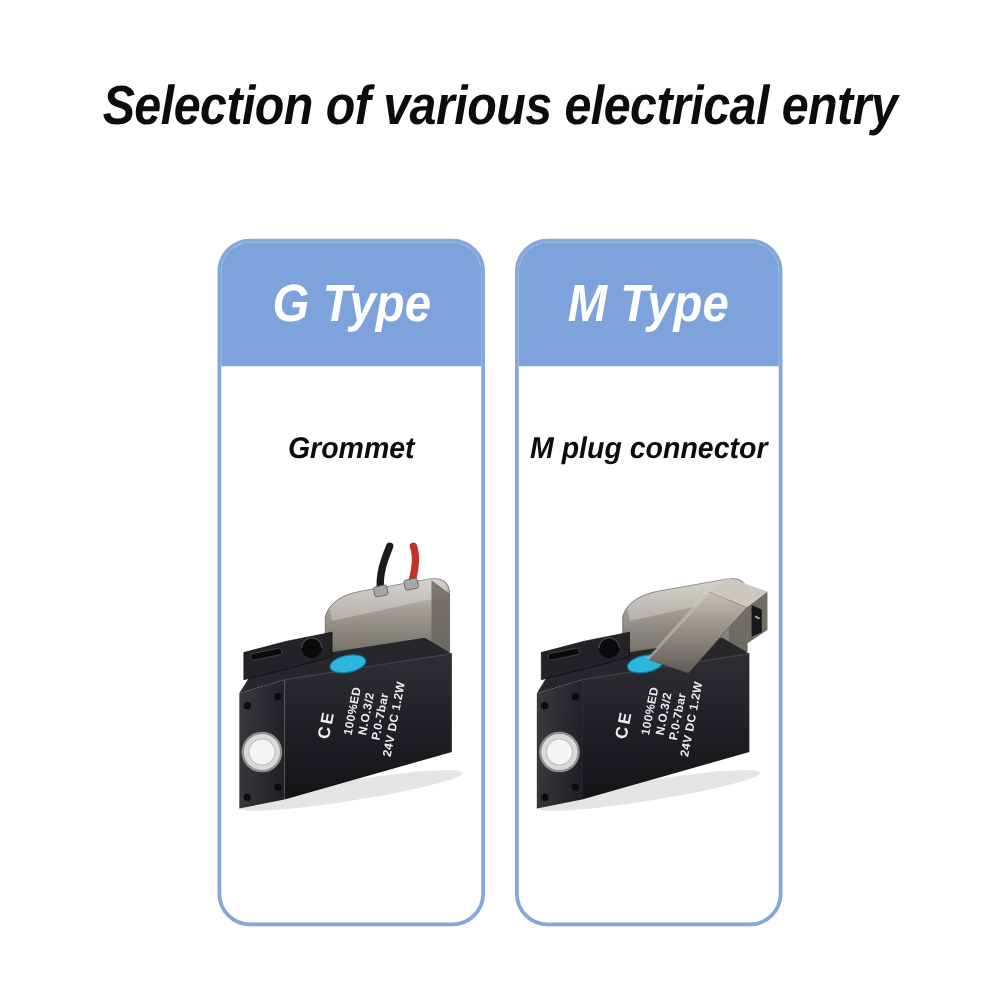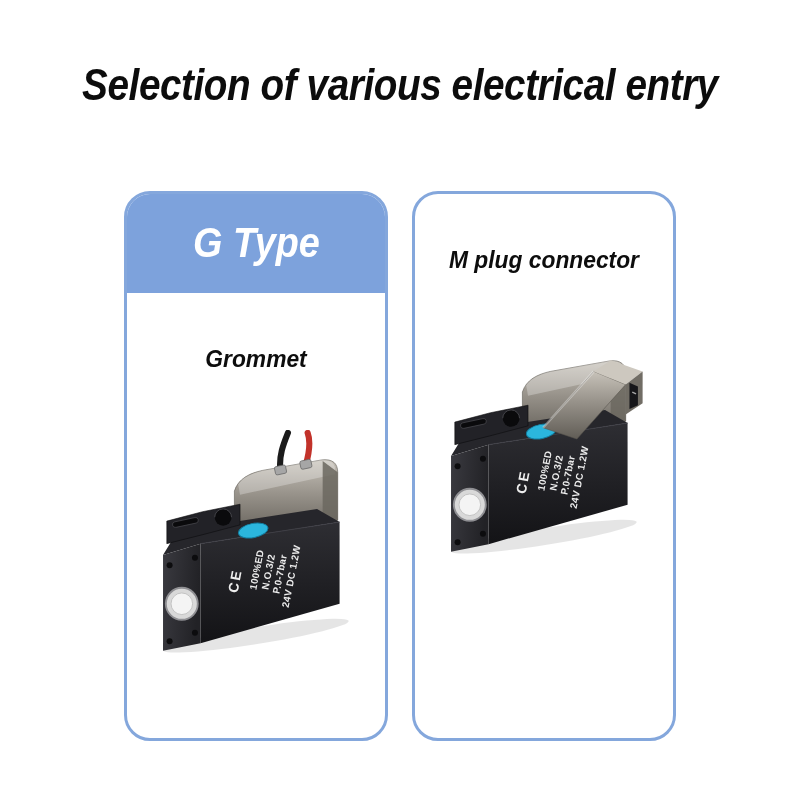--- a/index.html
+++ b/index.html
@@ -10,21 +10,21 @@
   .page-title{
     margin:60px 0 0 0;text-align:center;
     font-size:44px;line-height:1.15;font-weight:bold;font-style:italic;
     color:#0c0c0c;letter-spacing:-0.5px;transform:scaleX(0.88);
     white-space:nowrap;
   }
   .cards{
     display:flex;justify-content:center;gap:24px;margin-top:80px;
   }
   .card{
-    width:264px;height:550px;box-sizing:border-box;
+    width:214px;height:550px;box-sizing:border-box;
     border:3px solid #84a7dc;border-radius:26px;background:#fff;
     overflow:hidden;
   }
   .card-header{
     height:100px;margin:-1px -1px 0 -1px;
     background:#7da2dc;border-radius:23px 23px 0 0;
     display:flex;align-items:center;justify-content:center;
   }
   .card-header span{
     color:#ffffff;font-size:42px;font-weight:bold;font-style:italic;
@@ -131,20 +131,23 @@
             <path d="M141,42 C139,26 145,12 149,2" stroke="#1b1b1b" stroke-width="6.5" fill="none" stroke-linecap="round"></path>
             <path d="M168,36 C172,22 173,10 170,2" stroke="#c2322a" stroke-width="6.5" fill="none" stroke-linecap="round"></path>
             <rect x="135" y="37" width="12" height="9" rx="2" fill="#a6a6a6" stroke="#5e5e5e" stroke-width="0.7" transform="rotate(-12 141 41)"></rect>
             <rect x="162" y="31" width="12" height="9" rx="2" fill="#a6a6a6" stroke="#5e5e5e" stroke-width="0.7" transform="rotate(-12 168 35)"></rect>
           </g>
         </svg>
       </div>
     </section>
 
     <section class="card">
+      <div class="card-header">
+        <span>M Type</span>
+      </div>
       <div class="card-label">M plug connector</div>
       <div class="product-area">
         <svg class="product" viewBox="0 0 230 245">
           <use href="#valve-base"></use>
           <g>
             <polygon points="114,102 168,42 202,56 150,114" fill="url(#capGrad)" stroke="#57534d" stroke-width="0.6"></polygon>
             <line x1="168" y1="42" x2="114" y2="102" stroke="rgba(255,255,255,0.35)" stroke-width="2.5"></line>
             <polygon points="168,42 186,30 220,42 202,56" fill="#cdc8bf"></polygon>
             <polygon points="220,42 220,76 202,88 202,56" fill="#716d65"></polygon>
             <polygon points="206,54 215,58 215,78 206,82" fill="#17171a"></polygon>

